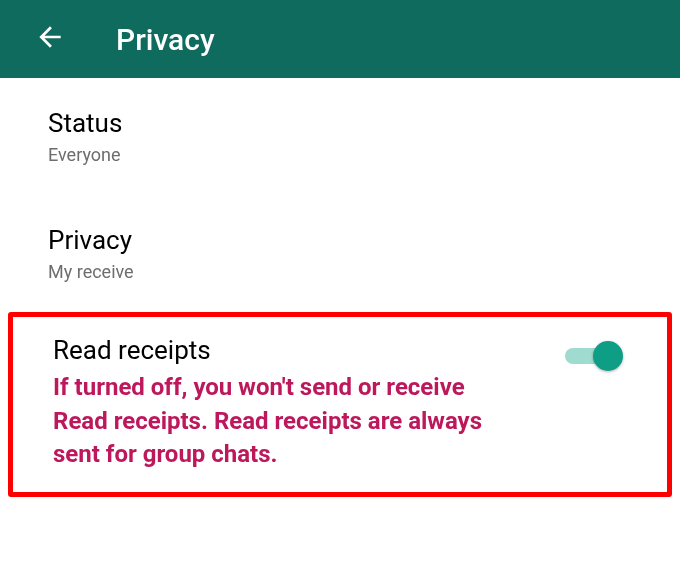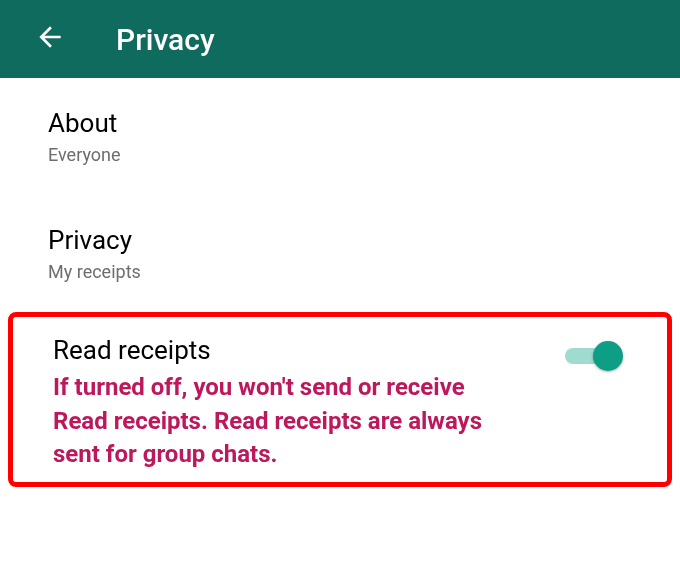--- a/index.html
+++ b/index.html
@@ -60,23 +60,23 @@
     }
     .setting-description {
       font-size: 24px;
       color: #be185d;
       font-weight: 700;
       line-height: 1.4;
       max-width: 460px;
     }
     .highlight-box {
       border: 5px solid #ff0000;
-      border-radius: 8px;
+      border-radius: 3px;
       margin: 0 8px;
-      padding: 18px 40px 10px 40px;
+      padding: 18px 40px 20px 40px;
       display: flex;
       align-items: flex-start;
       justify-content: space-between;
     }
     .highlight-left {
       flex: 1;
     }
     .toggle-switch {
       position: relative;
       width: 58px;
@@ -114,27 +114,27 @@
           <path d="M20 11H7.83l5.59-5.59L12 4l-8 8 8 8 1.41-1.41L7.83 13H20v-2z"></path>
         </svg>
     </span>
   </div>
   <div class="title">Privacy</div>
 </div>
 
 <div class="content">
 
   <div class="setting-item">
-    <div class="setting-title">About</div>
+    <div class="setting-title">Status</div>
     <div class="setting-value">Everyone</div>
   </div>
 
   <div class="setting-item">
     <div class="setting-title">Privacy</div>
-    <div class="setting-value">My receipts</div>
+    <div class="setting-value">My receive</div>
   </div>
 
   <div class="highlight-box">
     <div class="highlight-left">
       <div class="setting-title">Read receipts</div>
       <div class="setting-description">If turned off, you won't send or receive Read receipts. Read receipts are always sent for group chats.</div>
     </div>
     <div class="toggle-switch">
       <div class="toggle-track"></div>
       <div class="toggle-thumb"></div>

